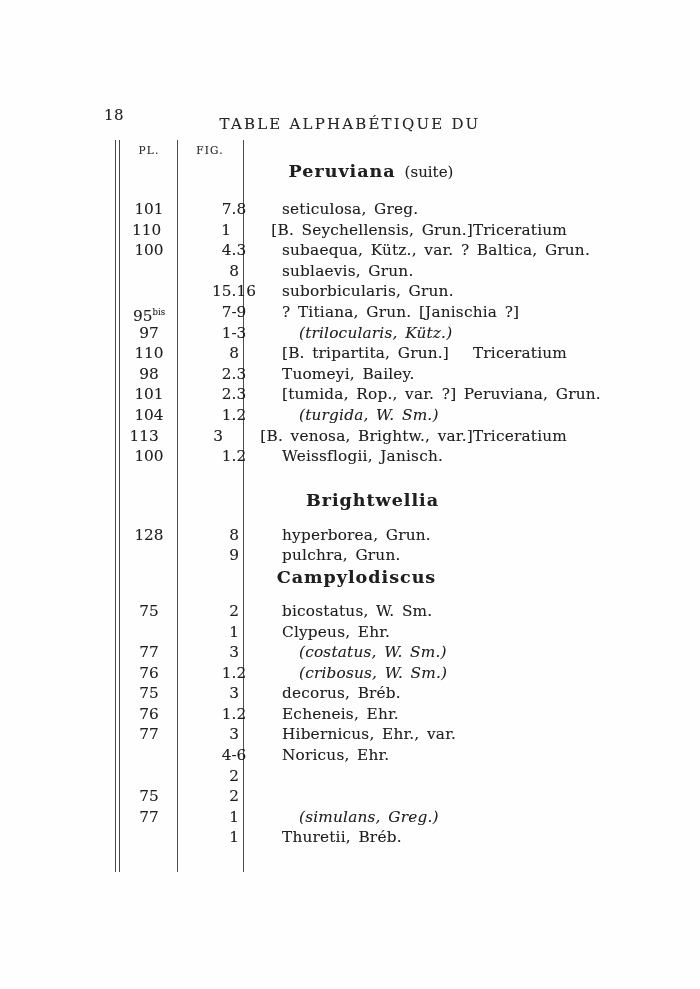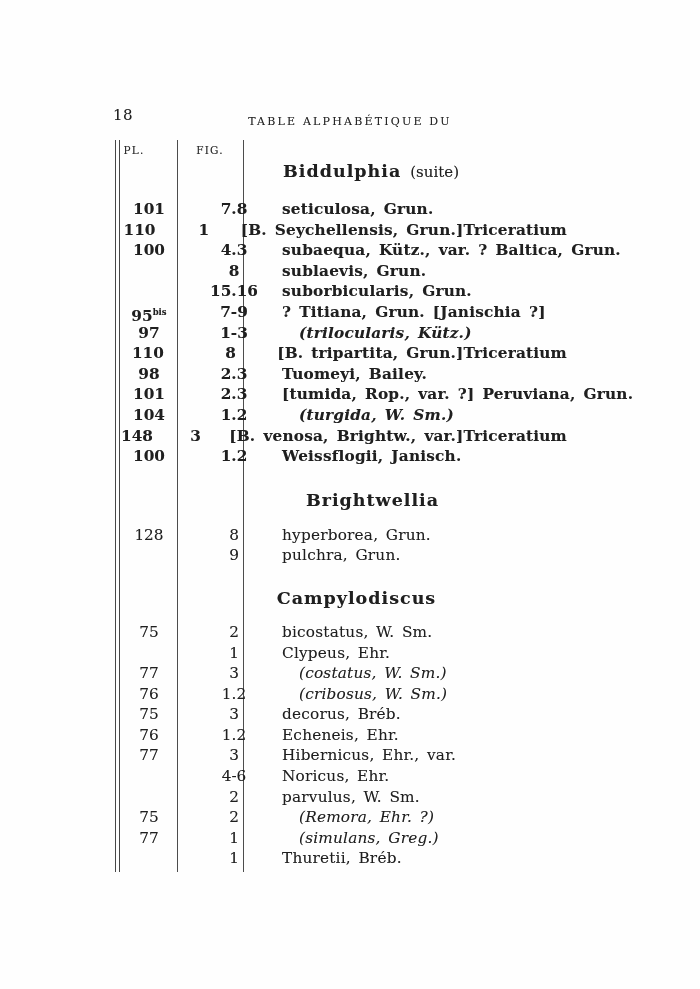--- a/index.html
+++ b/index.html
@@ -6,53 +6,53 @@
   body{
     width:700px;height:989px;position:relative;
     background:#fefefe;
     font-family:"DejaVu Serif","Liberation Serif",serif;
     color:#1f1f1f;
     overflow:hidden;
     text-shadow:0 0 .5px rgba(30,30,30,.35);
   }
   
   .page-number{
-    position:absolute;left:113px;top:106px;
+    position:absolute;left:104px;top:106px;
     font-size:15px;letter-spacing:.5px;
   }
   .running-title{
     position:absolute;left:0;right:0;top:115px;
     text-align:center;
-    font-size:11px;letter-spacing:2.2px;color:#262626;
+    font-size:15px;letter-spacing:2.2px;color:#262626;
   }
   
   .vrule{position:absolute;top:140px;height:732px;}
   .vrule-double{left:115px;width:3px;border-left:1.3px solid #474747;border-right:1.3px solid #474747;}
   .vrule-a{left:177px;width:1.3px;background:#4c4c4c;}
   .vrule-b{left:243px;width:1.3px;background:#4c4c4c;}
   
   .col-header{
     position:absolute;top:144px;transform:translateX(-50%);
     font-size:10.5px;letter-spacing:1.2px;color:#2a2a2a;
   }
-  .col-header.pl{left:134px;}
+  .col-header.pl{left:149px;}
   .col-header.fig{left:210px;}
   
   .content{position:absolute;left:115px;top:140px;width:545px;}
   .heading{
     height:22px;line-height:22px;text-align:center;
     font-size:15.5px;
   }
   .genus{font-weight:bold;font-size:17.5px;letter-spacing:1px;}
   .suffix{font-size:15px;margin-left:9px;text-align:right;}
   .section:nth-child(1) .heading{margin-top:20px;margin-right:33px;}
-  .section:nth-child(1) .rows{margin-top:17px;font-weight:bold;}
+  .section:nth-child(1) .rows{margin-top:17px;}
   .section:nth-child(2) .heading{margin-top:22px;margin-right:70px;margin-left:40px;}
   .section:nth-child(2) .rows{margin-top:14px;}
-  .section:nth-child(3) .heading{margin-top:21px;margin-right:70px;padding-left:8px;}
+  .section:nth-child(3) .heading{margin-right:70px;padding-left:8px;}
   .section:nth-child(3) .rows{margin-top:13px;}
   .row{display:flex;height:20.6px;line-height:20.6px;font-size:15.3px;}
   .cell{white-space:nowrap;}
   .cell.pl{width:56px;margin-left:6px;text-align:center;font-feature-settings:"onum";}
   .cell.pl sup{font-size:8.5px;vertical-align:super;letter-spacing:0;}
   .cell.fig{width:66px;text-align:center;font-feature-settings:"onum";padding-left:24px;}
   .cell.name{flex:1;padding-left:15px;display:flex;word-spacing:2.5px;letter-spacing:.2px;}
   .cell.name.italic{font-style:italic;padding-left:32px;}
   .spacer{flex:1;}
   .right-label{margin-right:93px;font-style:normal;}
@@ -65,27 +65,27 @@
 
 <div class="vrule vrule-double"></div>
 <div class="vrule vrule-a"></div>
 <div class="vrule vrule-b"></div>
 
 <span class="col-header pl">PL.</span>
 <span class="col-header fig">FIG.</span>
 
 <div class="content" id="sections-root">
     <div class="section">
-      <div class="heading"><span class="genus">Biddulphia</span><span class="suffix">(suite)</span></div>
+      <div class="heading"><span class="genus">Peruviana</span><span class="suffix">(suite)</span></div>
       <div class="rows">
         <div class="row">
           <div class="cell pl"><span>101</span></div>
           <div class="cell fig"><span>7.8</span></div>
           <div class="cell name">
-            <span>seticulosa, Grun.</span>
+            <span>seticulosa, Greg.</span>
           </div>
         </div>
         <div class="row">
           <div class="cell pl"><span>110</span></div>
           <div class="cell fig"><span>1</span></div>
           <div class="cell name">
             <span>[B. Seychellensis, Grun.]</span>
             <span class="spacer"></span>
             <span class="right-label">Triceratium</span>
           </div>
@@ -149,21 +149,21 @@
           </div>
         </div>
         <div class="row">
           <div class="cell pl"><span>104</span></div>
           <div class="cell fig"><span>1.2</span></div>
           <div class="cell name italic">
             <span>(turgida, W. Sm.)</span>
           </div>
         </div>
         <div class="row">
-          <div class="cell pl"><span>148</span></div>
+          <div class="cell pl"><span>113</span></div>
           <div class="cell fig"><span>3</span></div>
           <div class="cell name">
             <span>[B. venosa, Brightw., var.]</span>
             <span class="spacer"></span>
             <span class="right-label">Triceratium</span>
           </div>
         </div>
         <div class="row">
           <div class="cell pl"><span>100</span></div>
           <div class="cell fig"><span>1.2</span></div>
@@ -247,30 +247,24 @@
         <div class="row">
           <div class="cell pl"><span></span></div>
           <div class="cell fig"><span>4-6</span></div>
           <div class="cell name">
             <span>Noricus, Ehr.</span>
           </div>
         </div>
         <div class="row">
           <div class="cell pl"><span></span></div>
           <div class="cell fig"><span>2</span></div>
-          <div class="cell name">
-            <span>parvulus, W. Sm.</span>
-          </div>
         </div>
         <div class="row">
           <div class="cell pl"><span>75</span></div>
           <div class="cell fig"><span>2</span></div>
-          <div class="cell name italic">
-            <span>(Remora, Ehr. ?)</span>
-          </div>
         </div>
         <div class="row">
           <div class="cell pl"><span>77</span></div>
           <div class="cell fig"><span>1</span></div>
           <div class="cell name italic">
             <span>(simulans, Greg.)</span>
           </div>
         </div>
         <div class="row">
           <div class="cell pl"><span></span></div>

